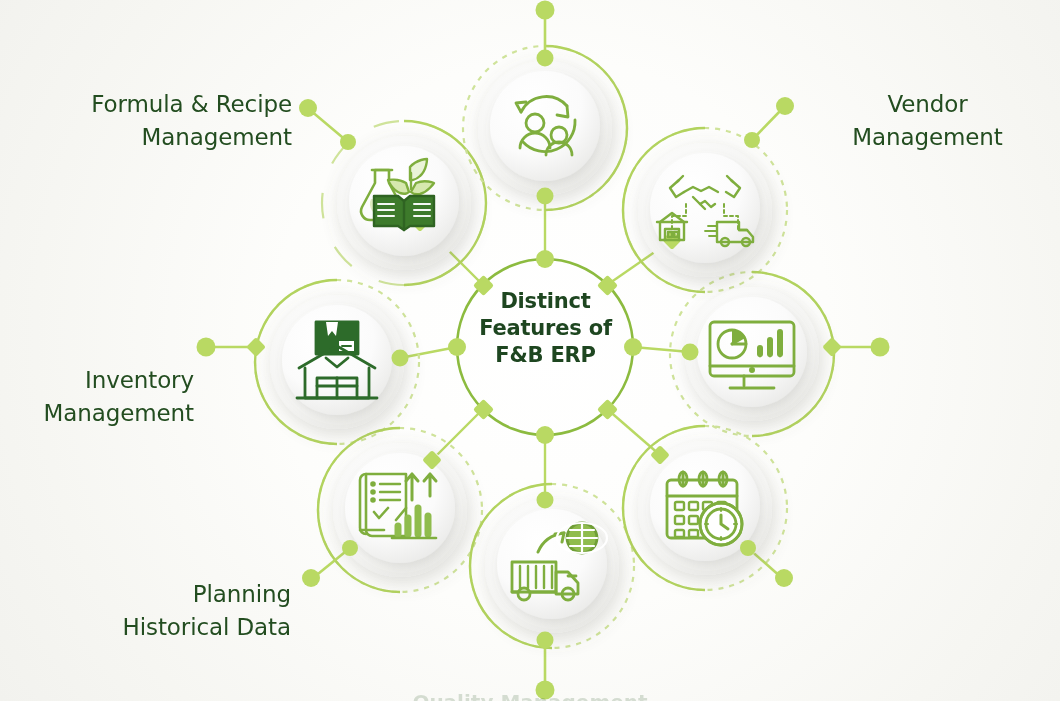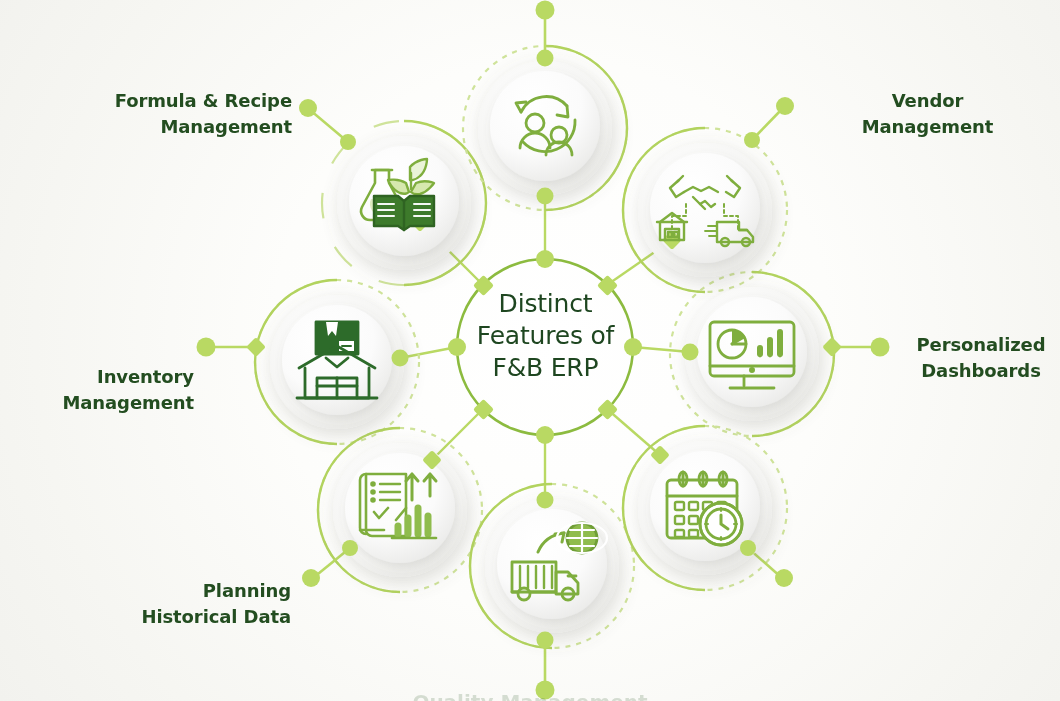--- a/index.html
+++ b/index.html
@@ -12,36 +12,36 @@
   #stage{position:absolute;inset:0;width:1060px;height:701px;}
   .bg-wash{position:absolute;inset:0;
     background:
       radial-gradient(circle at 52% 48%, #ffffff 0%, #fdfdfb 42%, #f6f6f2 78%, #f2f2ee 100%);
   }
   svg.layer{position:absolute;left:0;top:0;width:1060px;height:701px;}
 
   .label{
     position:absolute;
     color:#234d20;
-    font-weight:700;
-    font-size:18px;
+    font-weight:400;
+    font-size:23px;
     line-height:1.42;
     letter-spacing:-0.1px;
     white-space:pre-line;
   }
   .label.r{text-align:right;}
   .label.l{text-align:center;}
 
   .center-title{
     position:absolute;
     left:443px;top:288px;width:205px;
     text-align:center;
     color:#1e4620;
-    font-weight:400;
-    font-size:25px;
+    font-weight:700;
+    font-size:21px;
     line-height:1.28;
     letter-spacing:-0.2px;
     white-space:pre-line;
   }
   .bottom-cut{
     position:absolute;left:330px;top:690px;width:400px;
     text-align:center;color:#2c5a28;font-weight:700;font-size:20px;
     opacity:.18;white-space:pre-line;overflow:hidden;height:11px;
   }
 </style>
@@ -423,22 +423,20 @@
 
   <div class="label r" style="left:20px;top:88px;width:272px;">Formula &amp; Recipe
 Management</div>
 
   <div class="label l" style="left:800px;top:88px;width:255px;">Vendor
 Management</div>
 
   <div class="label r" style="left:8px;top:332px;width:186px;margin-top:32px;">Inventory
 Management</div>
 
-  <div class="label l" style="left:902px;top:332px;width:158px;">Personalized
-Dashboards</div>
 
   <div class="label r" style="left:28px;top:578px;width:263px;">Planning
 Historical Data</div>
 
 
   <div class="center-title">Distinct
 Features of
 F&amp;B ERP</div>
 
   <div class="bottom-cut">Quality Management</div>

